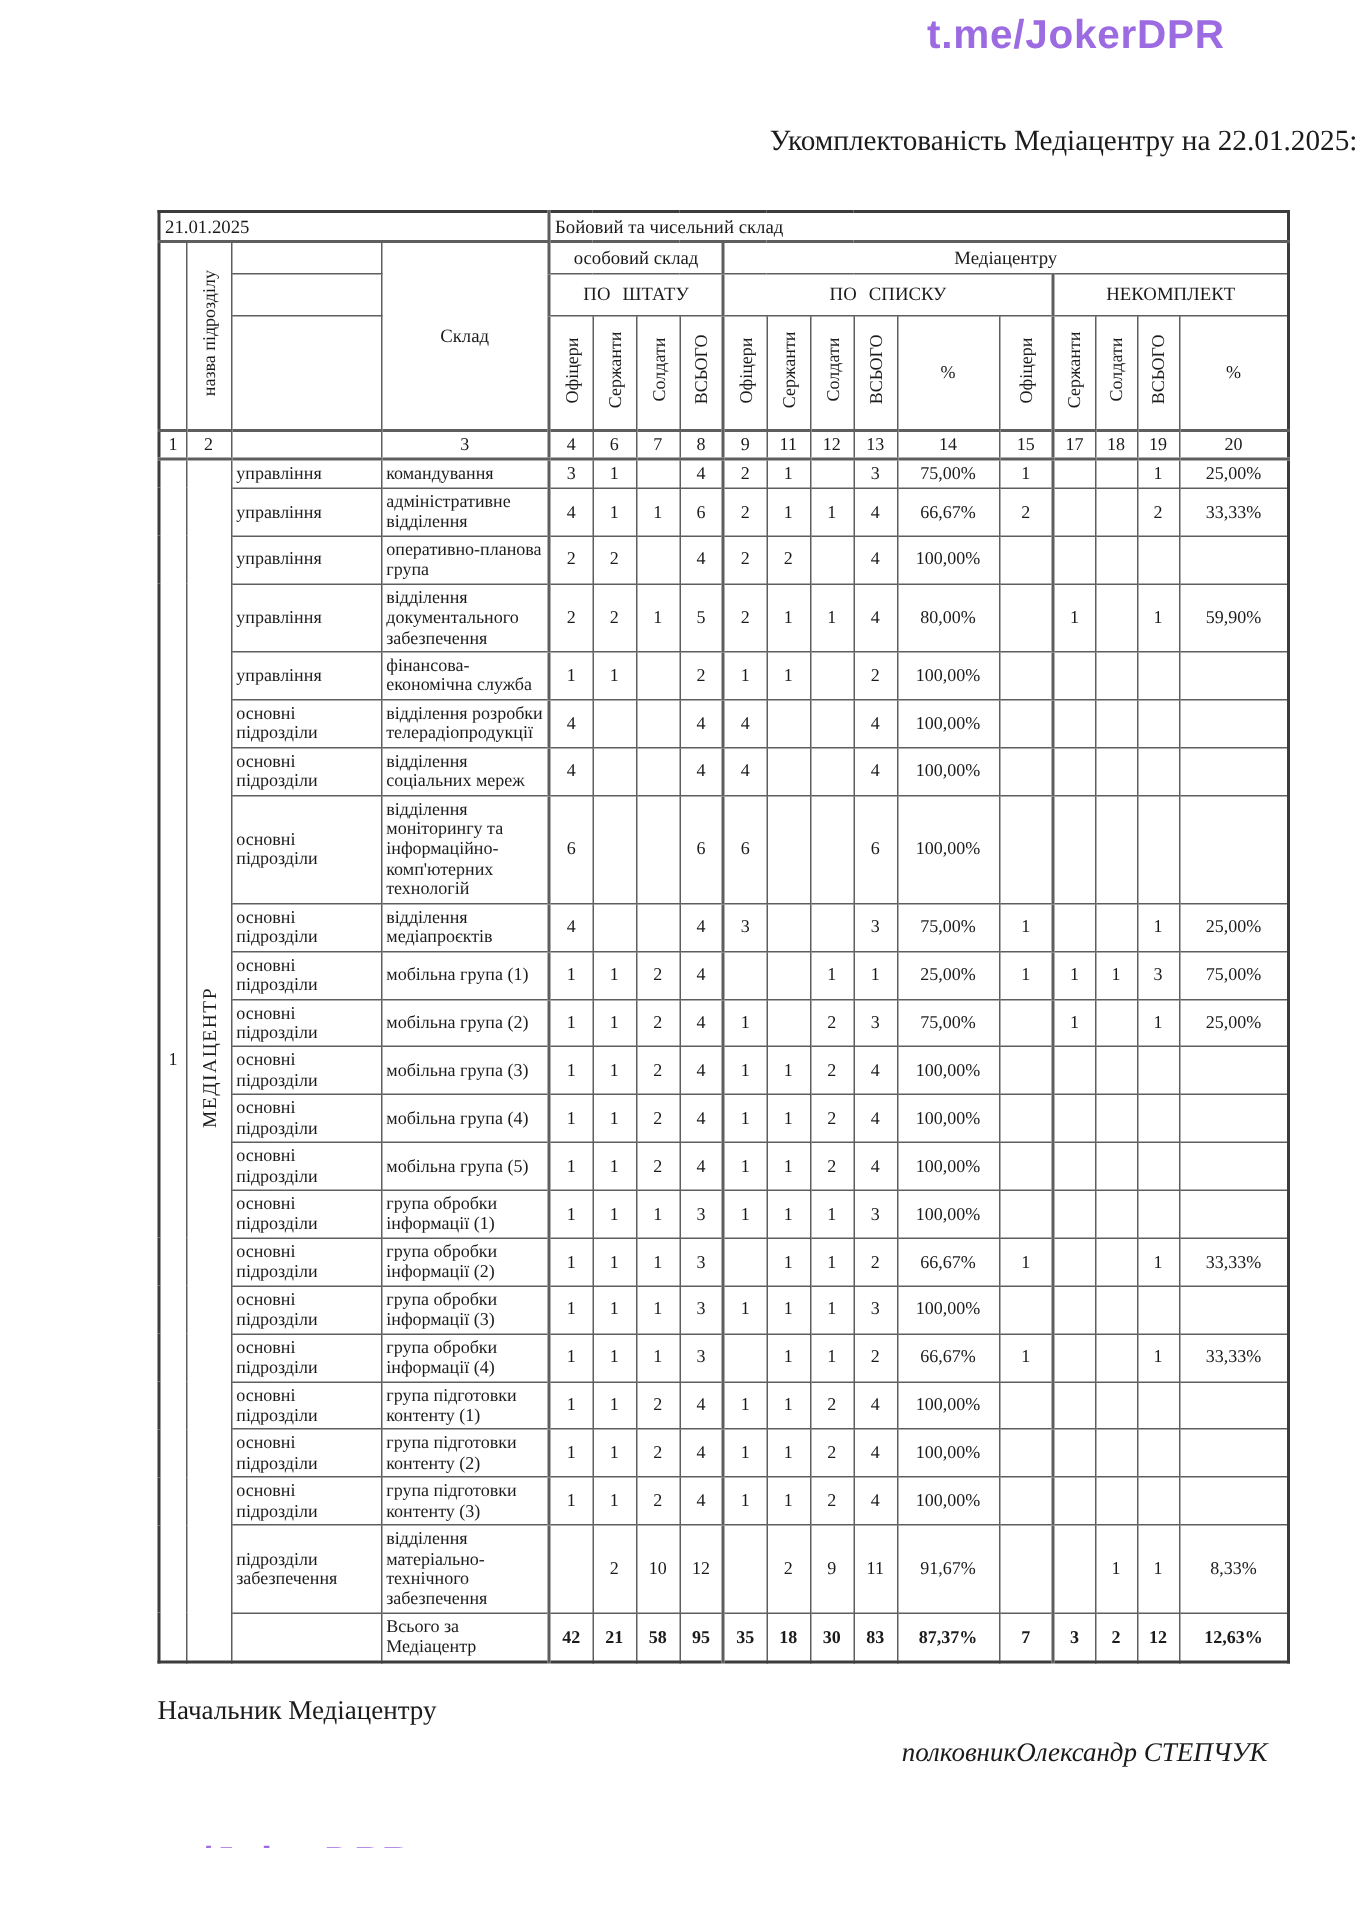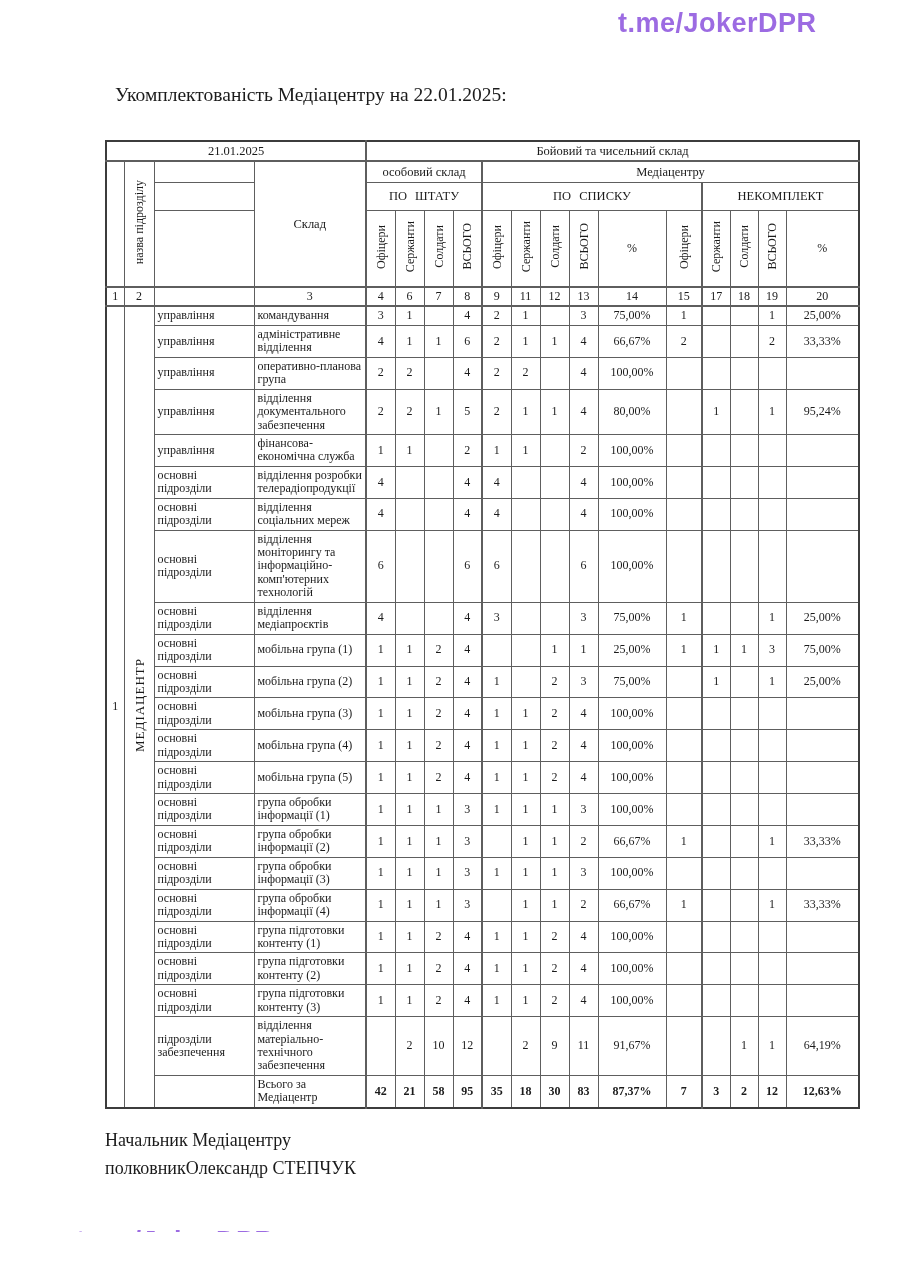--- a/index.html
+++ b/index.html
@@ -18,42 +18,42 @@
     font-weight: bold;
     font-size: 27px;
     letter-spacing: 0.5px;
     white-space: nowrap;
   }
   .wm-top { left: 618px; top: 8px; }
   .wm-bottom { left: 76px; top: 1226px; }
 
   .title {
     position: absolute; left: 115px; top: 84px;
-    width: 790px; text-align: left;
+    width: 790px; text-align: right;
     font-size: 19.5px;
   }
 
   .doc { position: absolute; left: 105px; top: 140px; }
 
   table.staffing {
     border-collapse: collapse;
     table-layout: fixed;
     width: 753px;
     border: 2px solid #3c3c3c;
   }
   table.staffing td {
     border: 1px solid #5e5e5e;
     padding: 2px 3px;
     font-size: 12px;
     line-height: 1.12;
     vertical-align: middle;
     overflow: hidden;
     overflow-wrap: break-word;
   }
-  tr.hA td { height: 16px; text-align: center; font-size: 12.5px; border-bottom-width: 2px; }
+  tr.hA td { height: 16px; font-size: 12.5px; border-bottom-width: 2px; }
   tr.hB td { height: 21px; text-align: center; font-size: 12.5px; margin-top: 12px; }
   tr.hC td { height: 28px; text-align: center; font-size: 12.5px; word-spacing: 5px; }
   tr.hD td { height: 77px; text-align: center; padding: 2px 0; }
   tr.nums td { height: 18px; text-align: center; border-top-width: 2px; border-bottom-width: 2px; }
 
   .vert {
     writing-mode: vertical-rl;
     transform: rotate(180deg);
     display: inline-block;
     white-space: nowrap;
@@ -63,21 +63,21 @@
   .unitname { font-size: 13px; letter-spacing: 1px; }
   td.unitcol, td.idx { text-align: center; }
   td.cat, td.unit { text-align: left; font-size: 11.5px; padding: 2px 4px; margin-left: 37px; }
   td.val { text-align: center; font-size: 12.5px; }
   td.sklad-head { text-align: center; font-size: 13px; }
   .bl2 { border-left-width: 2px !important; }
   tr.total-row td.val { font-weight: bold; }
 
   .footer-block { position: absolute; left: 105px; top: 1130px; width: 740px; font-size: 18px; }
   .footer-line1 { margin-bottom: 7px; }
-  .footer-row2 { display: flex; justify-content: flex-start; }
+  .footer-row2 { display: flex; justify-content: flex-end; font-style: italic; }
 </style>
 </head>
 <body>
 
 <div class="page">
 
   <div class="watermark wm-top" style="color: rgb(156, 107, 226);">t.me/JokerDPR</div>
 
   <div class="title">Укомплектованість Медіацентру на 22.01.2025:</div>
 
@@ -226,21 +226,21 @@
             <td class="val">5</td>
             <td class="val bl2">2</td>
             <td class="val">1</td>
             <td class="val">1</td>
             <td class="val">4</td>
             <td class="val">80,00%</td>
             <td class="val"></td>
             <td class="val bl2">1</td>
             <td class="val"></td>
             <td class="val">1</td>
-            <td class="val">95,24%</td>
+            <td class="val">59,90%</td>
           </tr>
           <tr>
             <td class="cat">управління</td>
             <td class="unit">фінансова-економічна служба</td>
             <td class="val bl2">1</td>
             <td class="val">1</td>
             <td class="val"></td>
             <td class="val">2</td>
             <td class="val bl2">1</td>
             <td class="val">1</td>
@@ -550,21 +550,21 @@
             <td class="val">12</td>
             <td class="val bl2"></td>
             <td class="val">2</td>
             <td class="val">9</td>
             <td class="val">11</td>
             <td class="val">91,67%</td>
             <td class="val"></td>
             <td class="val bl2"></td>
             <td class="val">1</td>
             <td class="val">1</td>
-            <td class="val">64,19%</td>
+            <td class="val">8,33%</td>
           </tr>
           <tr class="total-row">
             <td class="cat"></td>
             <td class="unit">Всього за Медіацентр</td>
             <td class="val bl2">42</td>
             <td class="val">21</td>
             <td class="val">58</td>
             <td class="val">95</td>
             <td class="val bl2">35</td>
             <td class="val">18</td>

